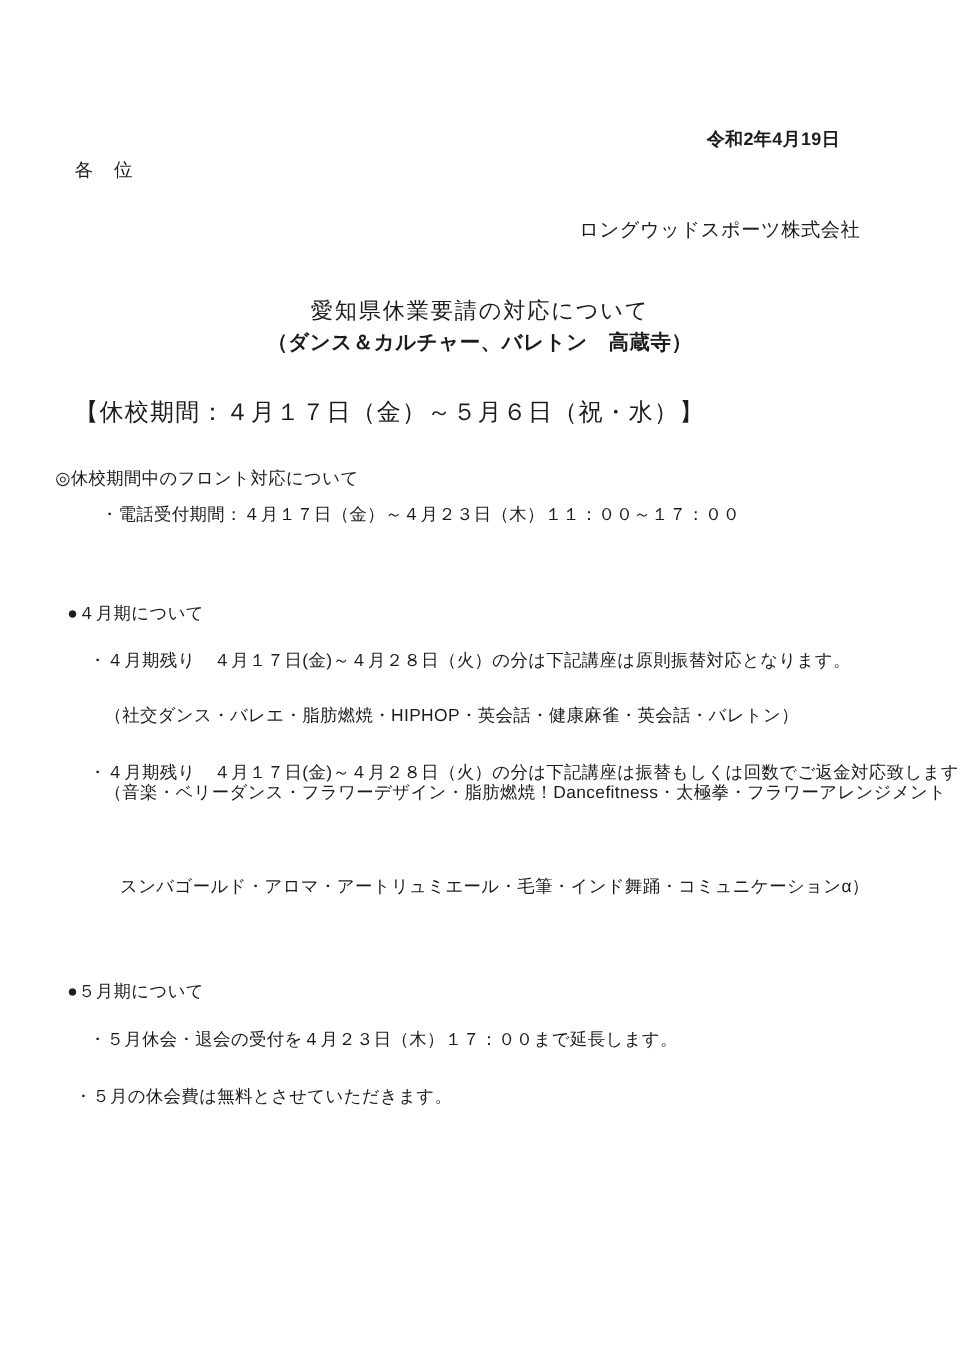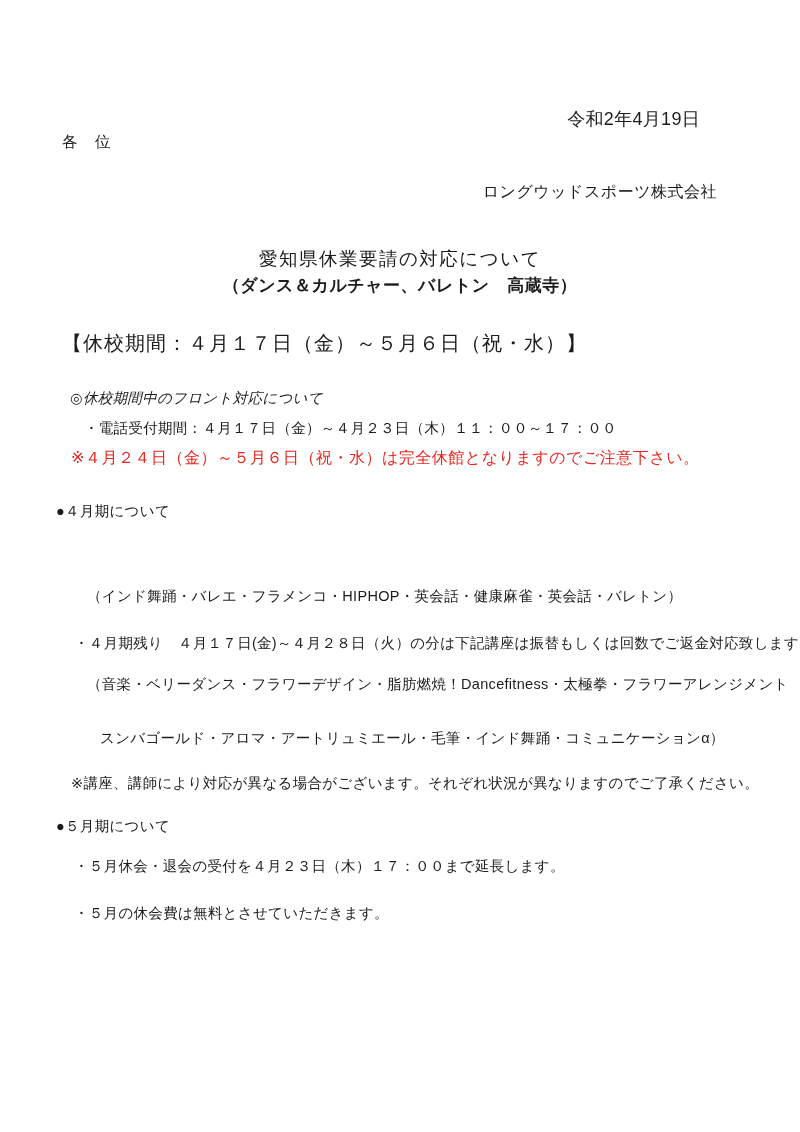--- a/index.html
+++ b/index.html
@@ -12,62 +12,61 @@
     font-family:"Liberation Sans","DejaVu Sans",sans-serif;
     color:#1c1c1c;
   }
   .line{
     position:absolute;
     white-space:nowrap;
     font-size:14.5px;
     letter-spacing:0.3px;
     color:#1c1c1c;
   }
-  .t-date      {top:107px; right:100px; font-size:18px;}
+  .t-date      {top:107px; right:100px; font-size:15px;font-weight:bold;}
   .t-recipient {top:132px; left:62px;  font-size:15.5px; letter-spacing:1px;}
   .t-company   {top:182px; right:83px; font-size:16px; letter-spacing:0.5px;text-align:right;}
   .t-title1    {top:246px; left:0; width:100%; text-align:center; font-size:18.5px; font-weight:normal; letter-spacing:1.5px;}
   .t-title2    {top:274px; left:0; width:100%; text-align:center; font-size:17px; font-weight:bold; letter-spacing:0.5px;}
   .t-closure   {top:330px; left:62px; font-size:20px; letter-spacing:1px;}
-  .t-front-head{top:389px; left:70px;font-style:italic;}
+  .t-front-head{top:389px; left:46px;}
   .t-tel       {top:419px; left:84px;}
   .t-warning   {top:448px; left:71px; font-size:16px; color:#e8251e; letter-spacing:0.5px;}
   .t-april-head{top:502px; left:56px;}
   .t-april-b1  {top:541px; left:74px;}
   .t-april-l1  {top:587px; left:87px;}
   .t-april-b2  {top:634px; left:74px;}
-  .t-april-l2a {top:675px; left:87px;}
+  .t-april-l2a {top:651px; left:87px;}
   .t-april-l2b {top:729px; left:100px;}
   .t-note      {top:774px; left:71px;}
   .t-may-head  {top:817px; left:56px;}
   .t-may-b1    {top:857px; left:74px;}
-  .t-may-b2    {top:904px; left:74px;}
+  .t-may-b2    {top:904px; left:62px;}
 </style>
 </head>
 <body>
 
 <div class="page">
 
   <div class="line t-date">令和2年4月19日</div>
   <div class="line t-recipient">各　位</div>
   <div class="line t-company">ロングウッドスポーツ株式会社</div>
 
   <div class="line t-title1">愛知県休業要請の対応について</div>
   <div class="line t-title2">（ダンス＆カルチャー、バレトン　高蔵寺）</div>
 
   <div class="line t-closure">【休校期間：４月１７日（金）～５月６日（祝・水）】</div>
 
   <div class="line t-front-head">◎休校期間中のフロント対応について</div>
   <div class="line t-tel">・電話受付期間：４月１７日（金）～４月２３日（木）１１：００～１７：００</div>
-  <div class="line t-warning">※４月２４日（金）～５月６日（祝・水）は完全休館となりますのでご注意下さい。</div>
 
   <div class="line t-april-head">●４月期について</div>
-  <div class="line t-april-l1">（インド舞踊・バレエ・フラメンコ・HIPHOP・英会話・健康麻雀・英会話・バレトン）</div>
+  <div class="line t-april-b1">・４月期残り　４月１７日(金)～４月２８日（火）の分は下記講座は原則振替対応となります。</div>
+  <div class="line t-april-l1">（社交ダンス・バレエ・脂肪燃焼・HIPHOP・英会話・健康麻雀・英会話・バレトン）</div>
   <div class="line t-april-b2">・４月期残り　４月１７日(金)～４月２８日（火）の分は下記講座は振替もしくは回数でご返金対応致します。</div>
   <div class="line t-april-l2a">（音楽・ベリーダンス・フラワーデザイン・脂肪燃焼！Dancefitness・太極拳・フラワーアレンジメント</div>
   <div class="line t-april-l2b">スンバゴールド・アロマ・アートリュミエール・毛筆・インド舞踊・コミュニケーションα）</div>
-  <div class="line t-note">※講座、講師により対応が異なる場合がございます。それぞれ状況が異なりますのでご了承ください。</div>
 
   <div class="line t-may-head">●５月期について</div>
   <div class="line t-may-b1">・５月休会・退会の受付を４月２３日（木）１７：００まで延長します。</div>
   <div class="line t-may-b2">・５月の休会費は無料とさせていただきます。</div>
 
 </div>
 
 </body></html>

